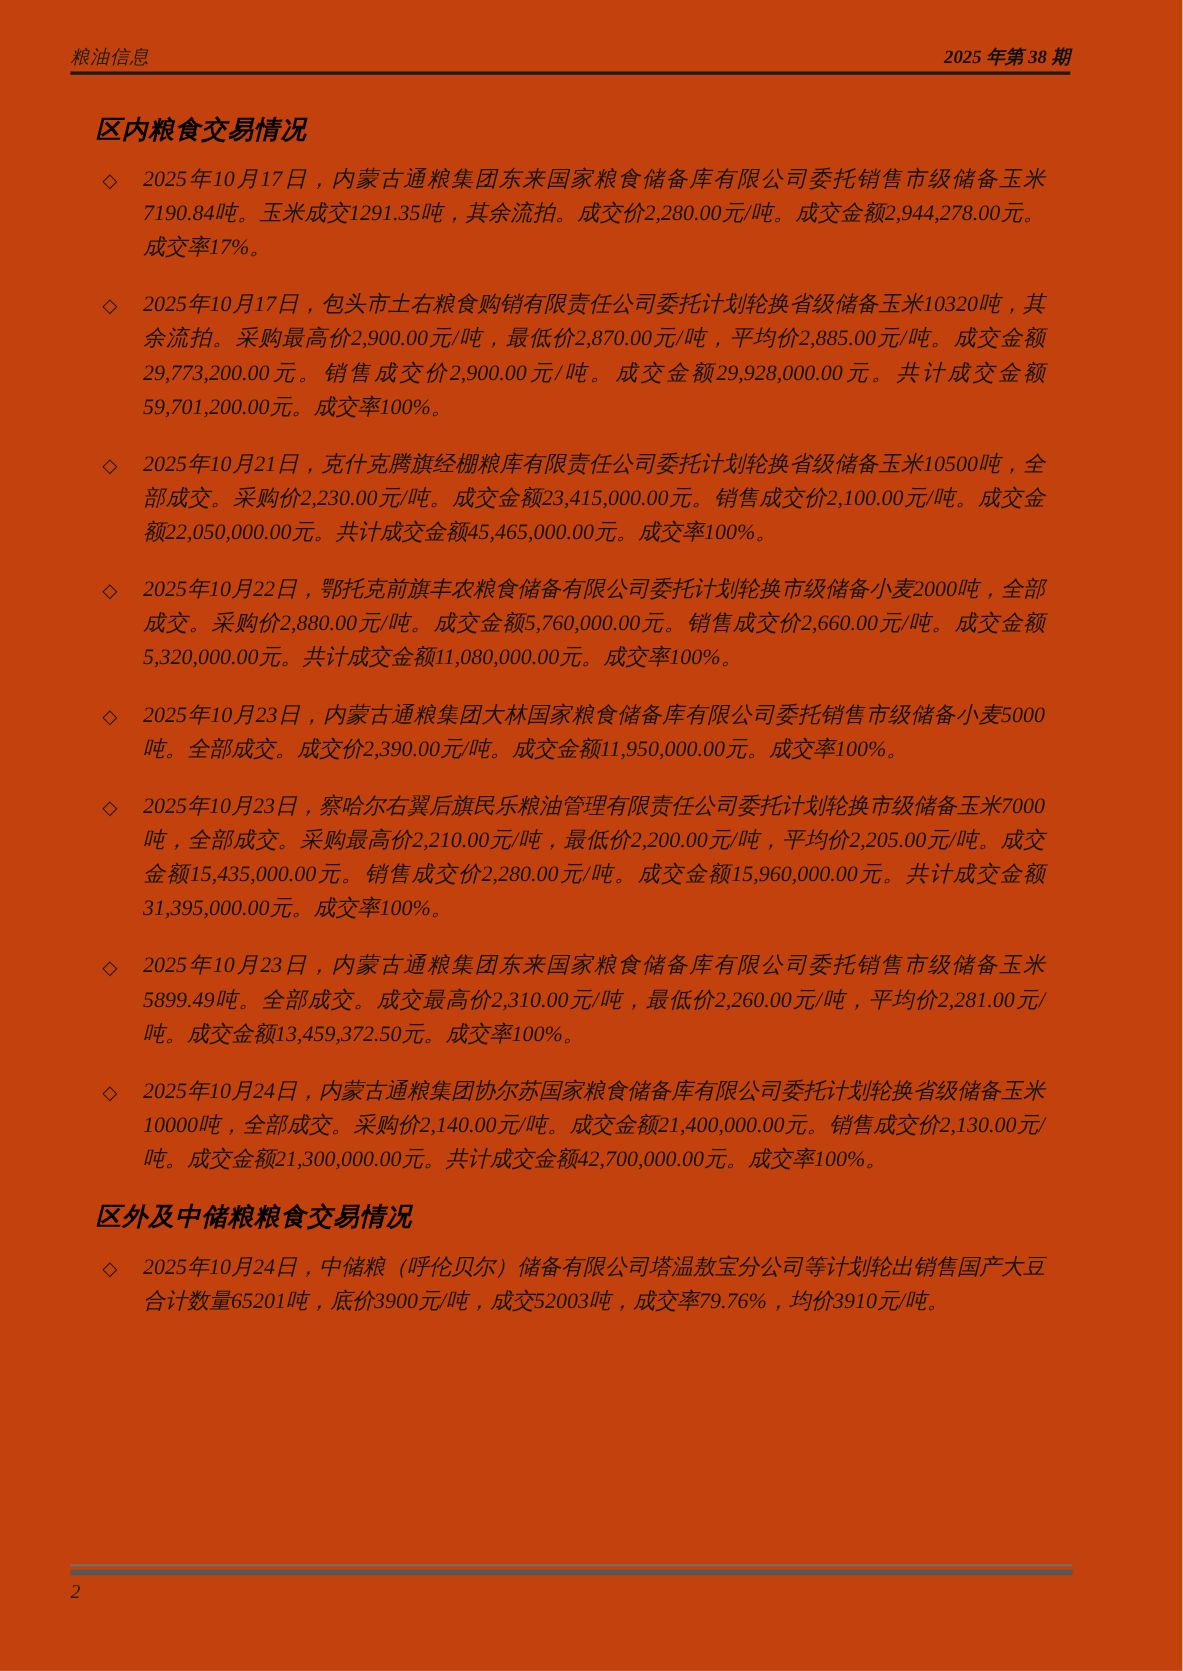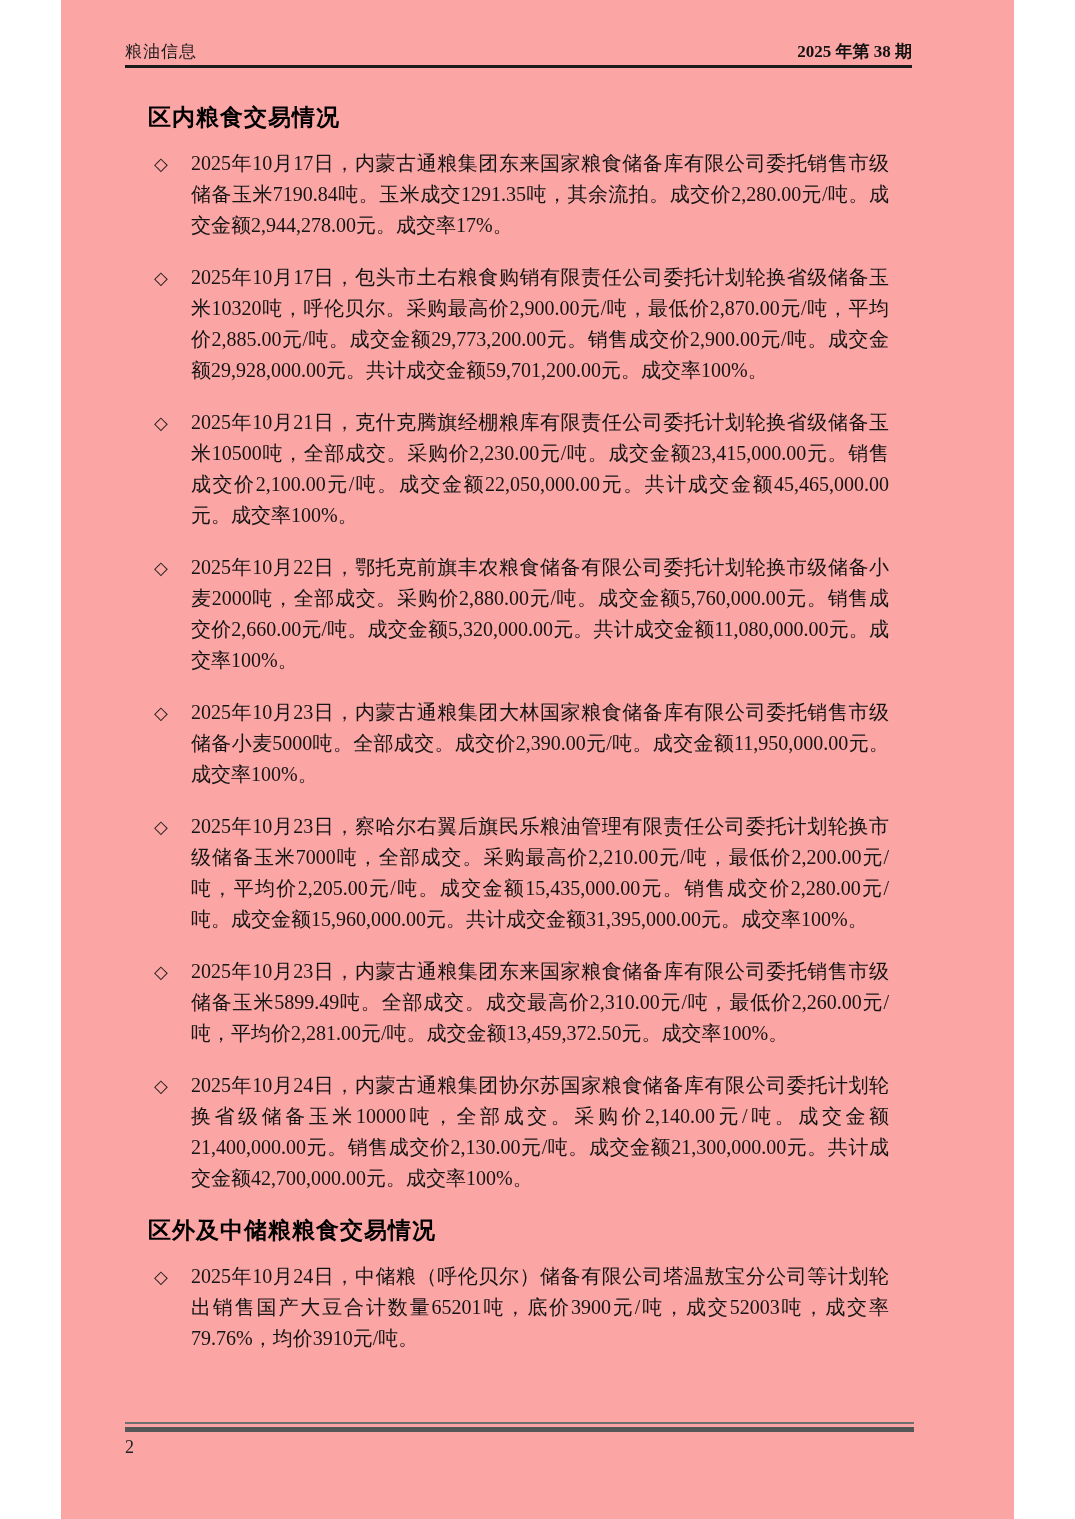--- a/index.html
+++ b/index.html
@@ -1,24 +1,25 @@
 <!DOCTYPE html>
 <html lang="zh"><head>
 <meta charset="utf-8">
 <style>
   html, body { margin: 0; padding: 0; background: #ffffff; }
   .page {
     position: relative;
-    width: 953px;
+    width: 1075px;
     height: 1519px;
     margin: 0 auto;
-    background: #fca5a5;
+    background: #c2410c;
     color: #161616;
     font-family: "Liberation Serif", "DejaVu Serif", serif;
     overflow: hidden;
+    font-style: italic;
   }
 
   
   .page-header {
     margin: 0 102px 0 64px;
     padding-top: 42px;
     padding-bottom: 3px;
     border-bottom: 3px solid #1b1b1b;
     display: flex;
     justify-content: space-between;
@@ -95,21 +96,21 @@
     <section class="section-region">
       <h2 class="section-title">区内粮食交易情况</h2>
       <ul class="bullet-list">
   <li class="bullet-item">
     <span class="diamond">◇</span>
     <span class="item-text">2025年10月17日，内蒙古通粮集团东来国家粮食储备库有限公司委托销售市级储备玉米7190.84吨。玉米成交1291.35吨，其余流拍。成交价2,280.00元/吨。成交金额2,944,278.00元。成交率17%。</span>
   </li>
 
   <li class="bullet-item">
     <span class="diamond">◇</span>
-    <span class="item-text">2025年10月17日，包头市土右粮食购销有限责任公司委托计划轮换省级储备玉米10320吨，呼伦贝尔。采购最高价2,900.00元/吨，最低价2,870.00元/吨，平均价2,885.00元/吨。成交金额29,773,200.00元。销售成交价2,900.00元/吨。成交金额29,928,000.00元。共计成交金额59,701,200.00元。成交率100%。</span>
+    <span class="item-text">2025年10月17日，包头市土右粮食购销有限责任公司委托计划轮换省级储备玉米10320吨，其余流拍。采购最高价2,900.00元/吨，最低价2,870.00元/吨，平均价2,885.00元/吨。成交金额29,773,200.00元。销售成交价2,900.00元/吨。成交金额29,928,000.00元。共计成交金额59,701,200.00元。成交率100%。</span>
   </li>
 
   <li class="bullet-item">
     <span class="diamond">◇</span>
     <span class="item-text">2025年10月21日，克什克腾旗经棚粮库有限责任公司委托计划轮换省级储备玉米10500吨，全部成交。采购价2,230.00元/吨。成交金额23,415,000.00元。销售成交价2,100.00元/吨。成交金额22,050,000.00元。共计成交金额45,465,000.00元。成交率100%。</span>
   </li>
 
   <li class="bullet-item">
     <span class="diamond">◇</span>
     <span class="item-text">2025年10月22日，鄂托克前旗丰农粮食储备有限公司委托计划轮换市级储备小麦2000吨，全部成交。采购价2,880.00元/吨。成交金额5,760,000.00元。销售成交价2,660.00元/吨。成交金额5,320,000.00元。共计成交金额11,080,000.00元。成交率100%。</span>

